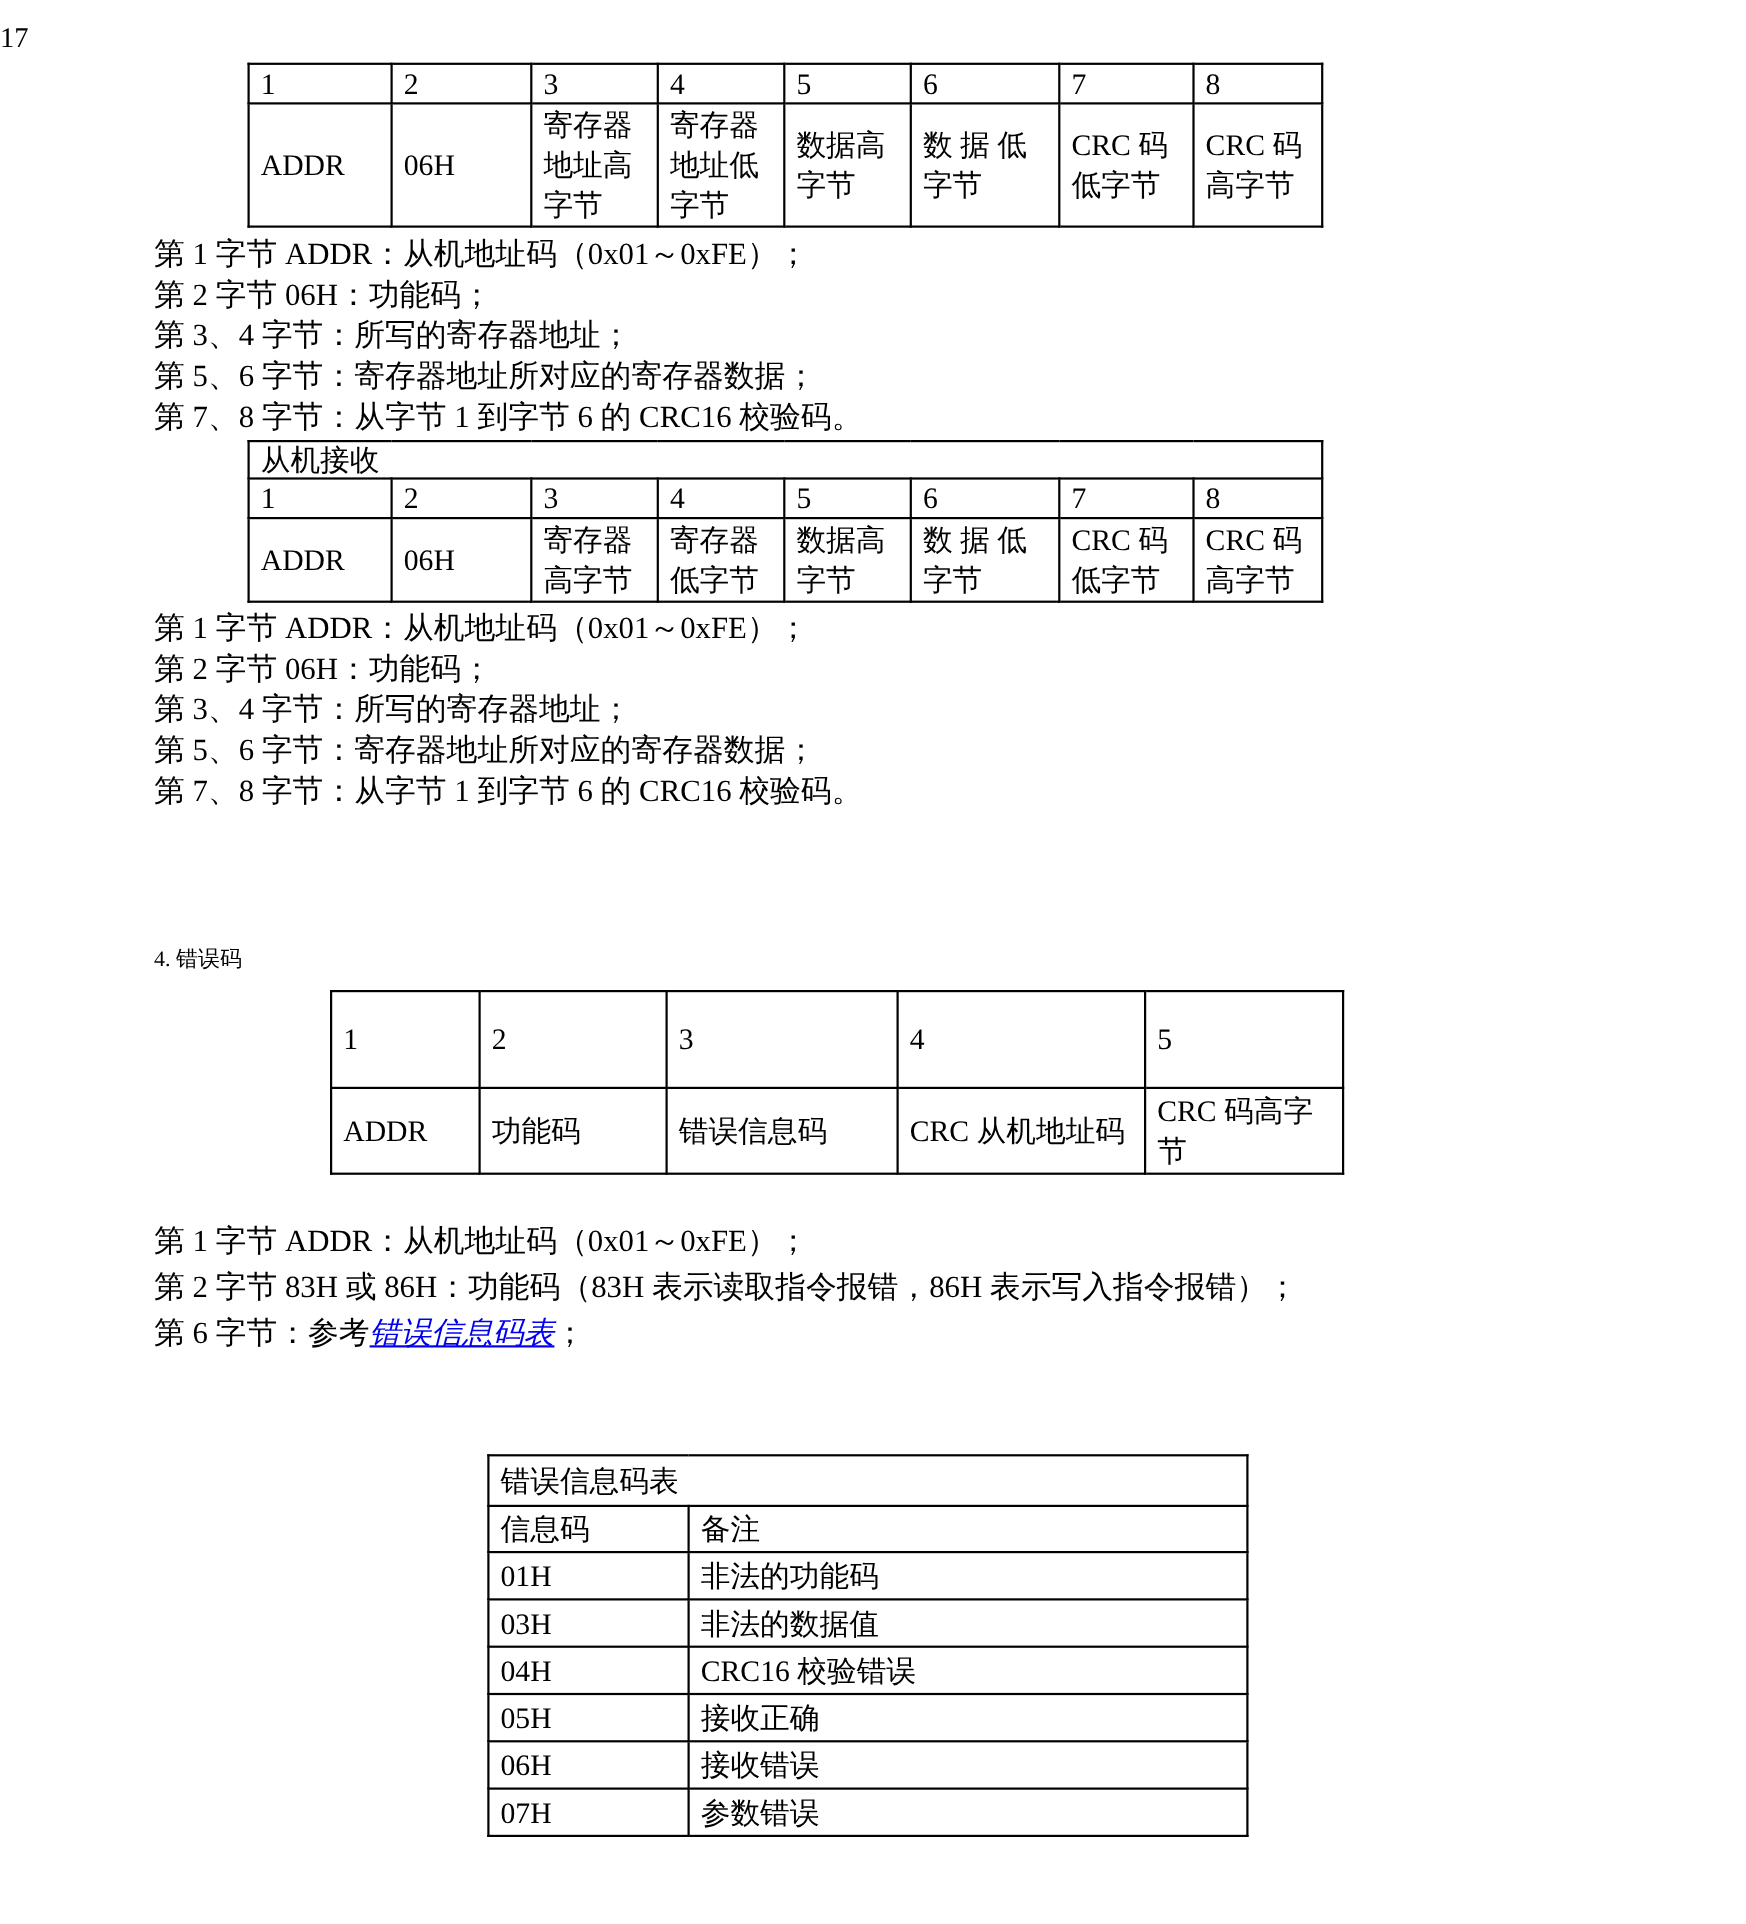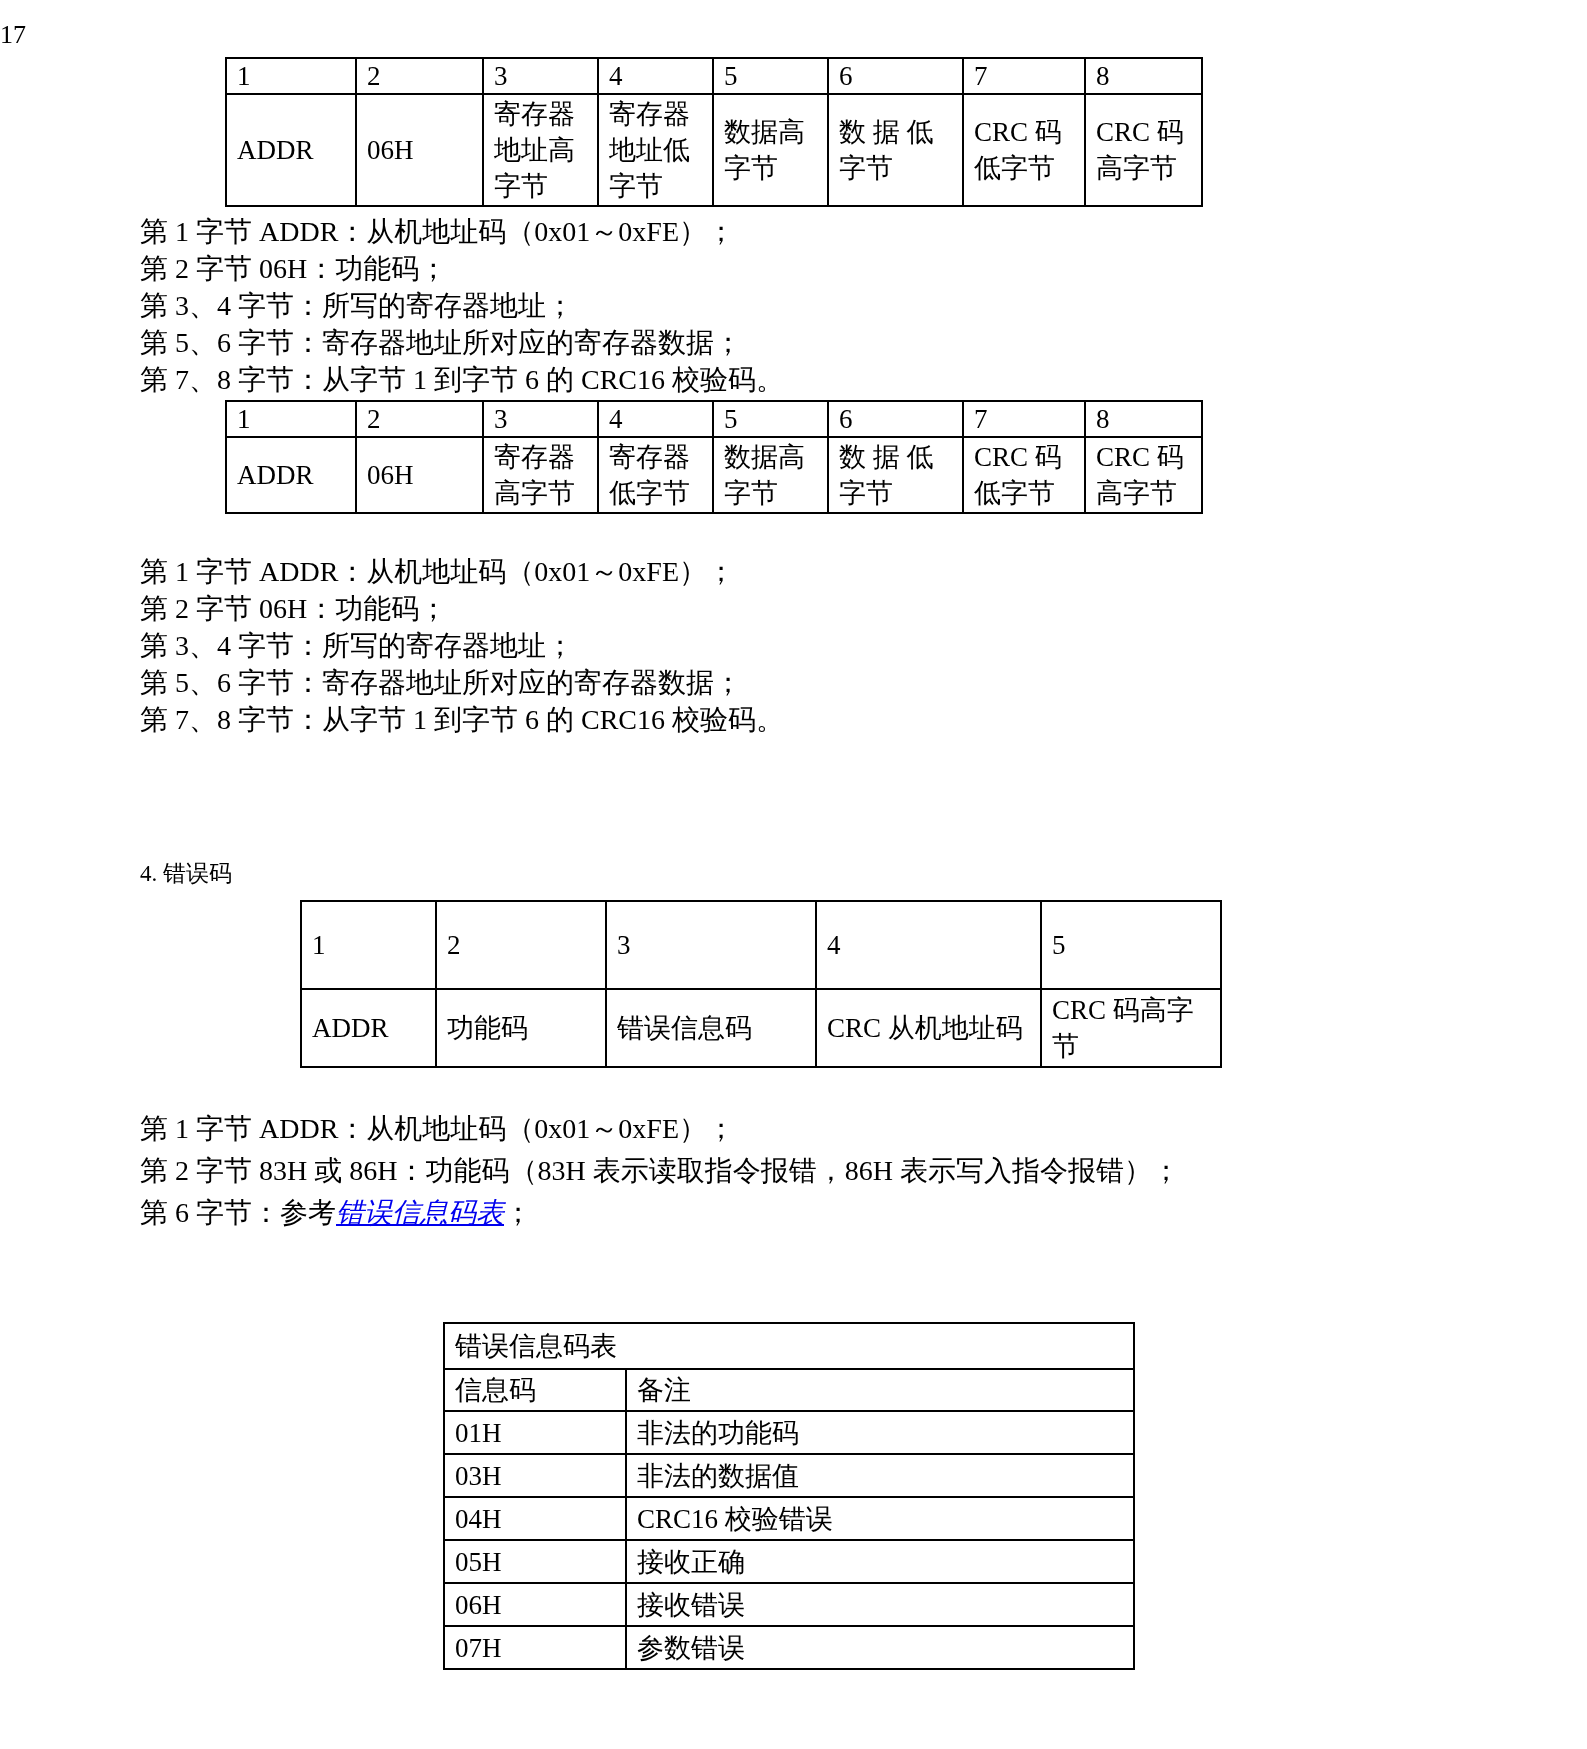--- a/index.html
+++ b/index.html
@@ -28,21 +28,21 @@
   tr.h46 td { height:46px; line-height:38px; }
   tr.h76 td { height:76px; }
   tr.h78 td { height:78px; }
   tr.h88 td { height:88px; }
   tr.h112 td { height:112px; }
 
   .page-number { top:20px; left:0; width:1430px; font-size:26px; }
 
   .notes { font-size:28px; line-height:37px; }
   .notes3 { font-size:28px; line-height:42px; }
-  .heading { font-size:23px;text-align:right; }
+  .heading { font-size:20px;text-align:right; }
 
   .doc-link {
     font-style:italic;
     text-decoration:underline;
     cursor:pointer;
   }
 </style>
 </head>
 <body>
 
@@ -104,20 +104,23 @@
     <col style="width:130px">
       <col style="width:127px">
       <col style="width:115px">
       <col style="width:115px">
     <col style="width:115px">
       <col style="width:135px">
       <col style="width:122px">
       <col style="width:117px">
   </colgroup>
   <tbody>
+      <tr class="h34">
+    <td colspan="8">从机接收</td>
+  </tr>
   <tr class="h36">
     <td>1</td>
     <td>2</td>
     <td>3</td>
     <td>4</td>
     <td>5</td>
     <td>6</td>
     <td>7</td>
     <td>8</td>
   </tr>

